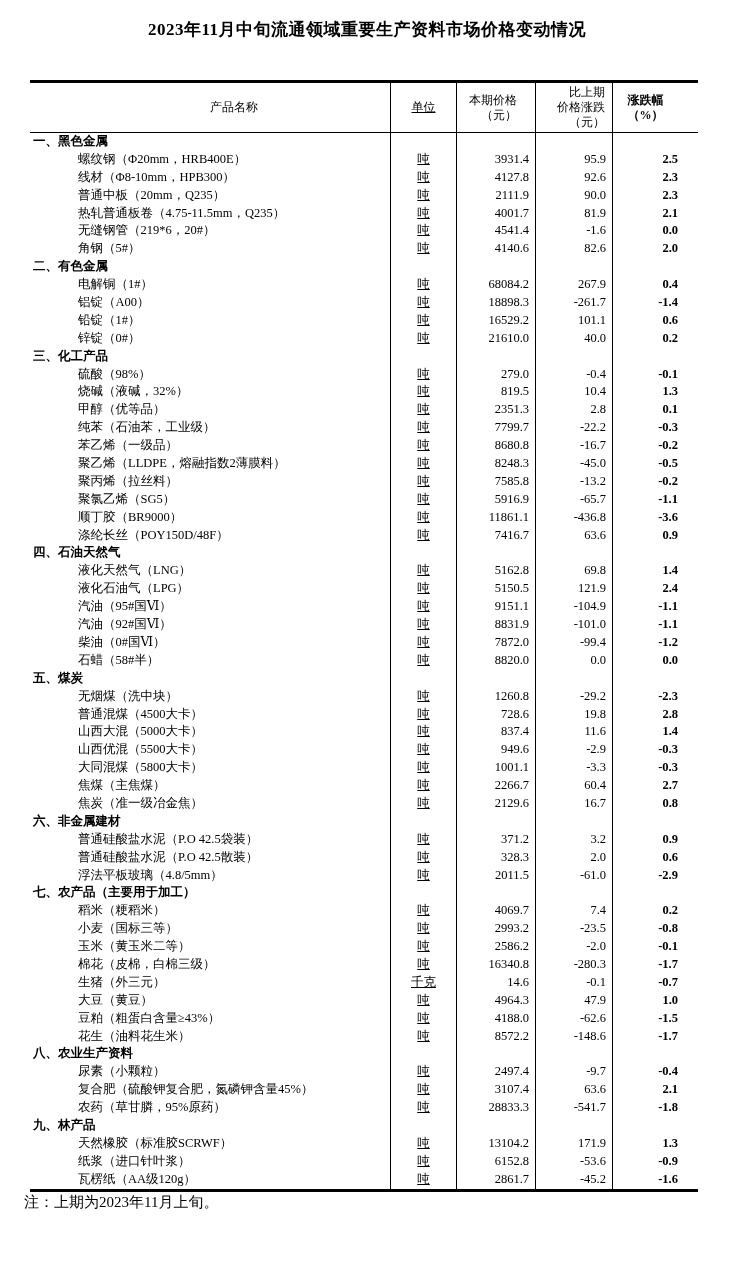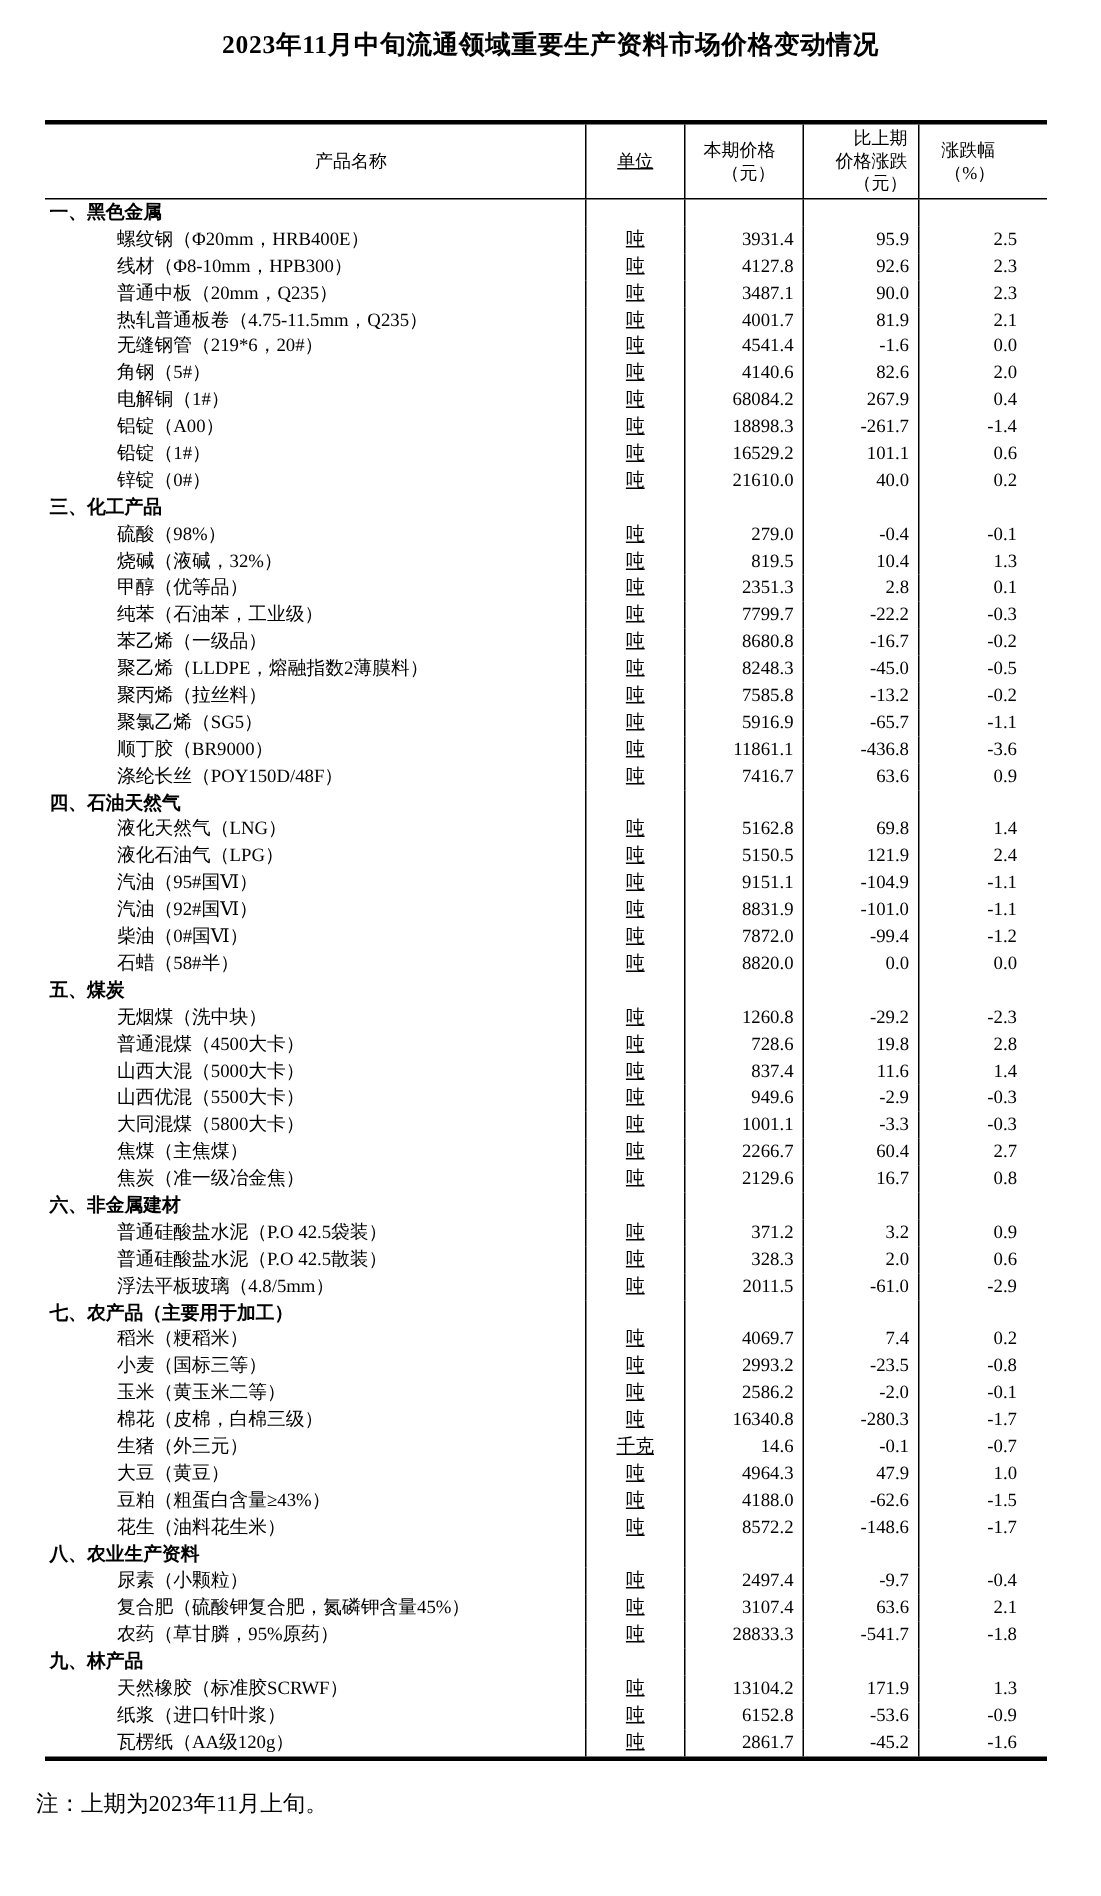--- a/index.html
+++ b/index.html
@@ -49,21 +49,21 @@
     height: 17.9px;
     line-height: 17.9px;
     font-size: 12.5px;
     overflow: hidden;
     white-space: nowrap;
   }
   .c-name  { width: 360px; padding-left: 48px; }
   .c-unit  { width: 66px;  text-align: center; border-left: 1px solid #000; text-decoration: underline; }
   .c-price { width: 79px;  text-align: right; padding-right: 6px;  border-left: 1px solid #000; }
   .c-chg   { width: 77px;  text-align: right; padding-right: 6px;  border-left: 1px solid #000; padding-left: 20px; }
-  .c-pct   { width: 86px;  text-align: right; padding-right: 20px; border-left: 1px solid #000; }
+  .c-pct   { width: 86px;  text-align: right; padding-right: 20px; border-left: 1px solid #000; font-weight: bold; }
   .row.cat .c-name { padding-left: 3px; font-weight: bold; }
   .note {
     position: absolute;
     left: 24px;
     top: 1193px;
     font-size: 15px;
   }
 </style>
 </head>
 <body>
@@ -100,21 +100,21 @@
       <div class="row">
         <div class="cell c-name">线材（Φ8-10mm，HPB300）</div>
         <div class="cell c-unit">吨</div>
         <div class="cell c-price">4127.8</div>
         <div class="cell c-chg">92.6</div>
         <div class="cell c-pct">2.3</div>
       </div>
       <div class="row">
         <div class="cell c-name">普通中板（20mm，Q235）</div>
         <div class="cell c-unit">吨</div>
-        <div class="cell c-price">3487.1</div>
+        <div class="cell c-price">2111.9</div>
         <div class="cell c-chg">90.0</div>
         <div class="cell c-pct">2.3</div>
       </div>
       <div class="row">
         <div class="cell c-name">热轧普通板卷（4.75-11.5mm，Q235）</div>
         <div class="cell c-unit">吨</div>
         <div class="cell c-price">4001.7</div>
         <div class="cell c-chg">81.9</div>
         <div class="cell c-pct">2.1</div>
       </div>
@@ -124,20 +124,27 @@
         <div class="cell c-price">4541.4</div>
         <div class="cell c-chg">-1.6</div>
         <div class="cell c-pct">0.0</div>
       </div>
       <div class="row">
         <div class="cell c-name">角钢（5#）</div>
         <div class="cell c-unit">吨</div>
         <div class="cell c-price">4140.6</div>
         <div class="cell c-chg">82.6</div>
         <div class="cell c-pct">2.0</div>
+      </div>
+      <div class="row cat">
+        <div class="cell c-name">二、有色金属</div>
+        <div class="cell c-unit"></div>
+        <div class="cell c-price"></div>
+        <div class="cell c-chg"></div>
+        <div class="cell c-pct"></div>
       </div>
       <div class="row">
         <div class="cell c-name">电解铜（1#）</div>
         <div class="cell c-unit">吨</div>
         <div class="cell c-price">68084.2</div>
         <div class="cell c-chg">267.9</div>
         <div class="cell c-pct">0.4</div>
       </div>
       <div class="row">
         <div class="cell c-name">铝锭（A00）</div>

